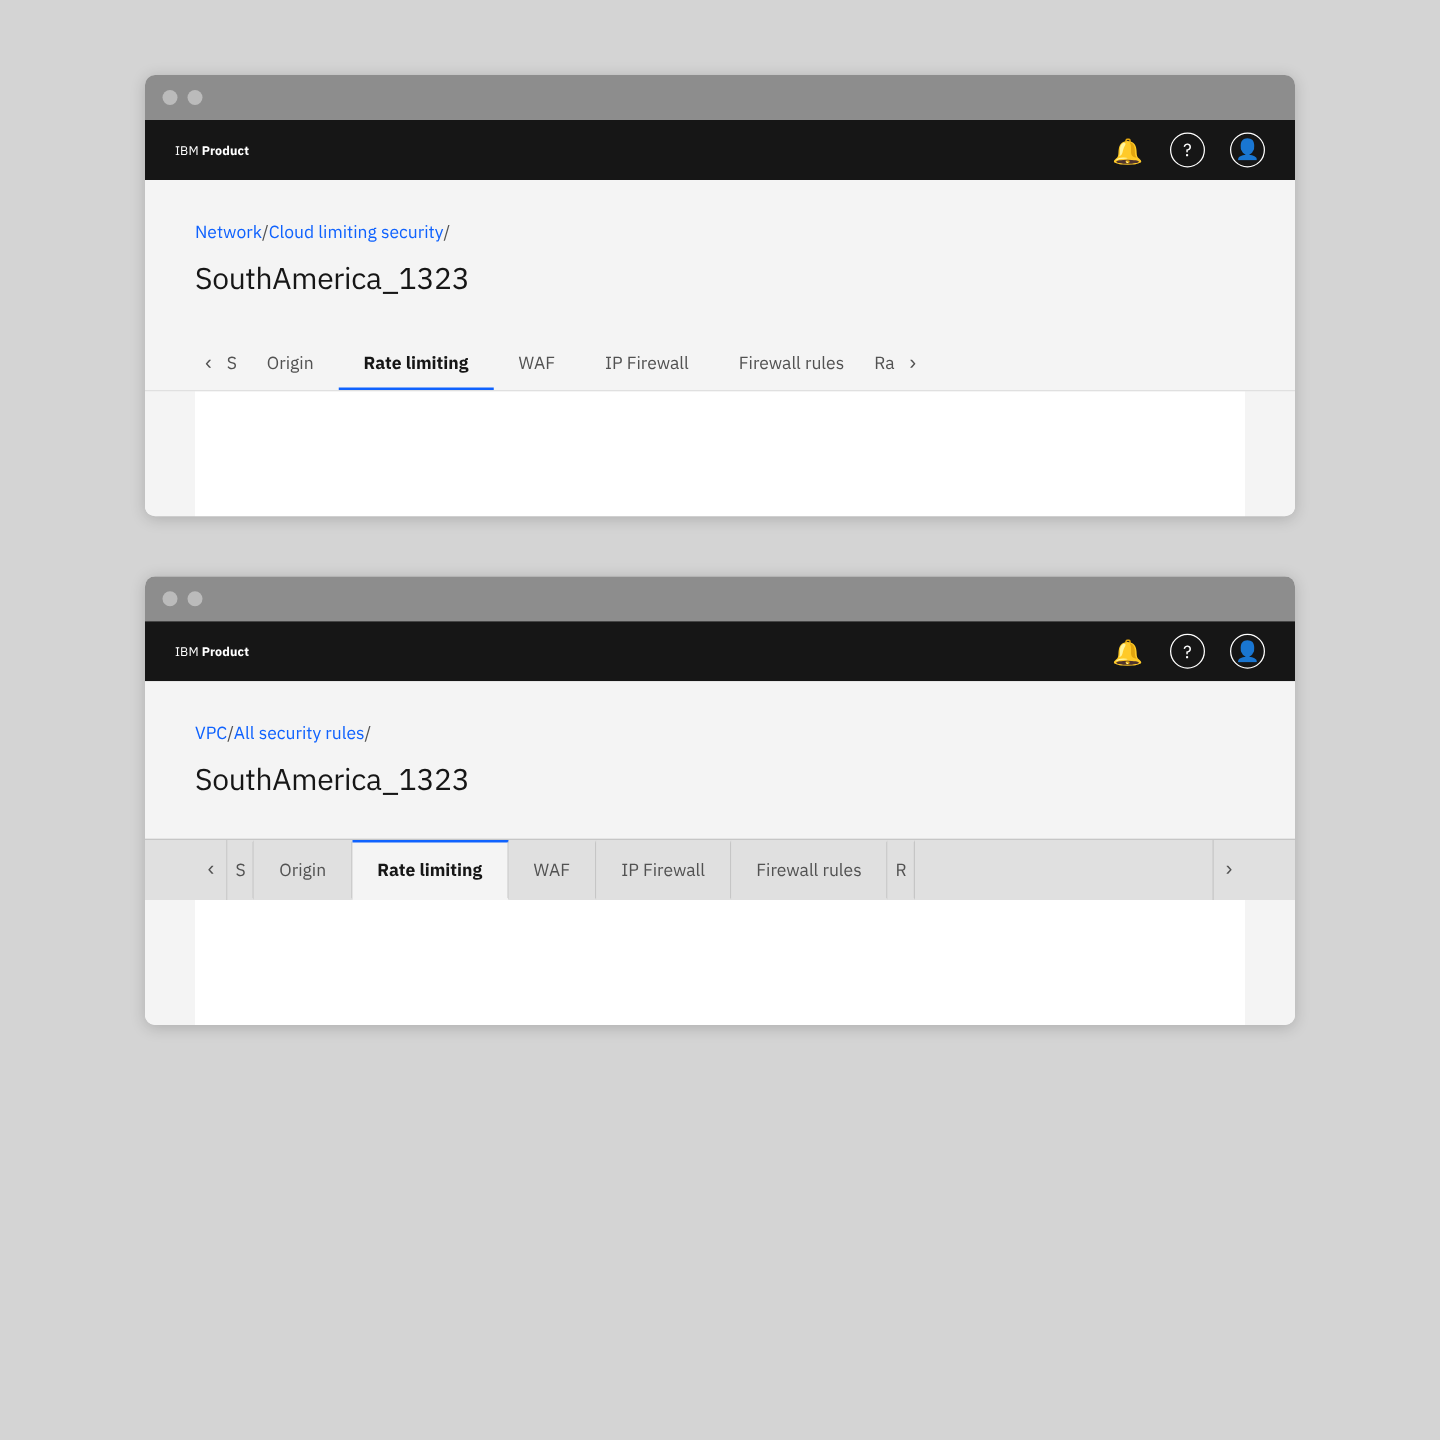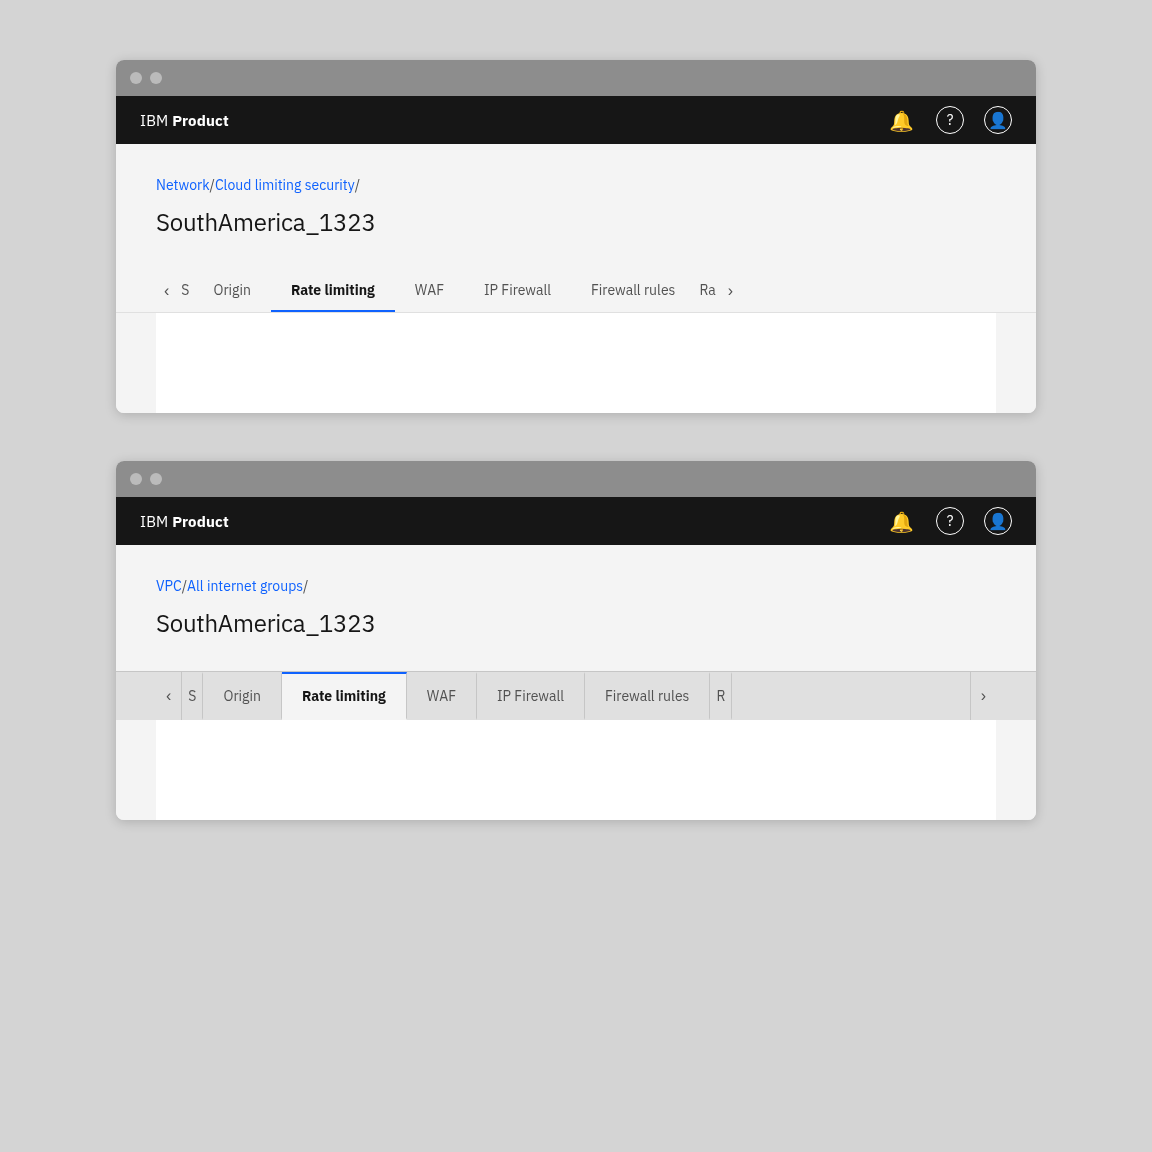--- a/index.html
+++ b/index.html
@@ -46,21 +46,21 @@
     .top-nav {
       background: #161616;
       height: 48px;
       display: flex;
       align-items: center;
       padding: 0 24px;
       justify-content: space-between;
     }
     .top-nav-brand {
       color: #ffffff;
-      font-size: 15px;
+      font-size: 10px;
       font-weight: 400;
       letter-spacing: 0.01em;
     }
     .top-nav-brand strong {
       font-weight: 700;
     }
     .top-nav-icons {
       display: flex;
       align-items: center;
       gap: 20px;
@@ -311,21 +311,21 @@
       <span class="top-nav-icon help">?</span>
       <span class="top-nav-icon user">👤</span>
     </div>
   </div>
 
   <div class="content">
 
     <div class="breadcrumb">
       <a class="breadcrumb-link">VPC</a>
       <span class="breadcrumb-sep">/</span>
-      <a class="breadcrumb-link">All internet groups</a>
+      <a class="breadcrumb-link">All security rules</a>
       <span class="breadcrumb-sep">/</span>
     </div>
 
     <h1 class="page-title">SouthAmerica_1323</h1>
 
     <div class="tabs-dark">
       <button class="tab-nav-btn-dark">‹</button>
       <div class="tab-item-dark partial">S</div>
       <div class="tab-item-dark">Origin</div>
       <div class="tab-item-dark active">Rate limiting</div>

